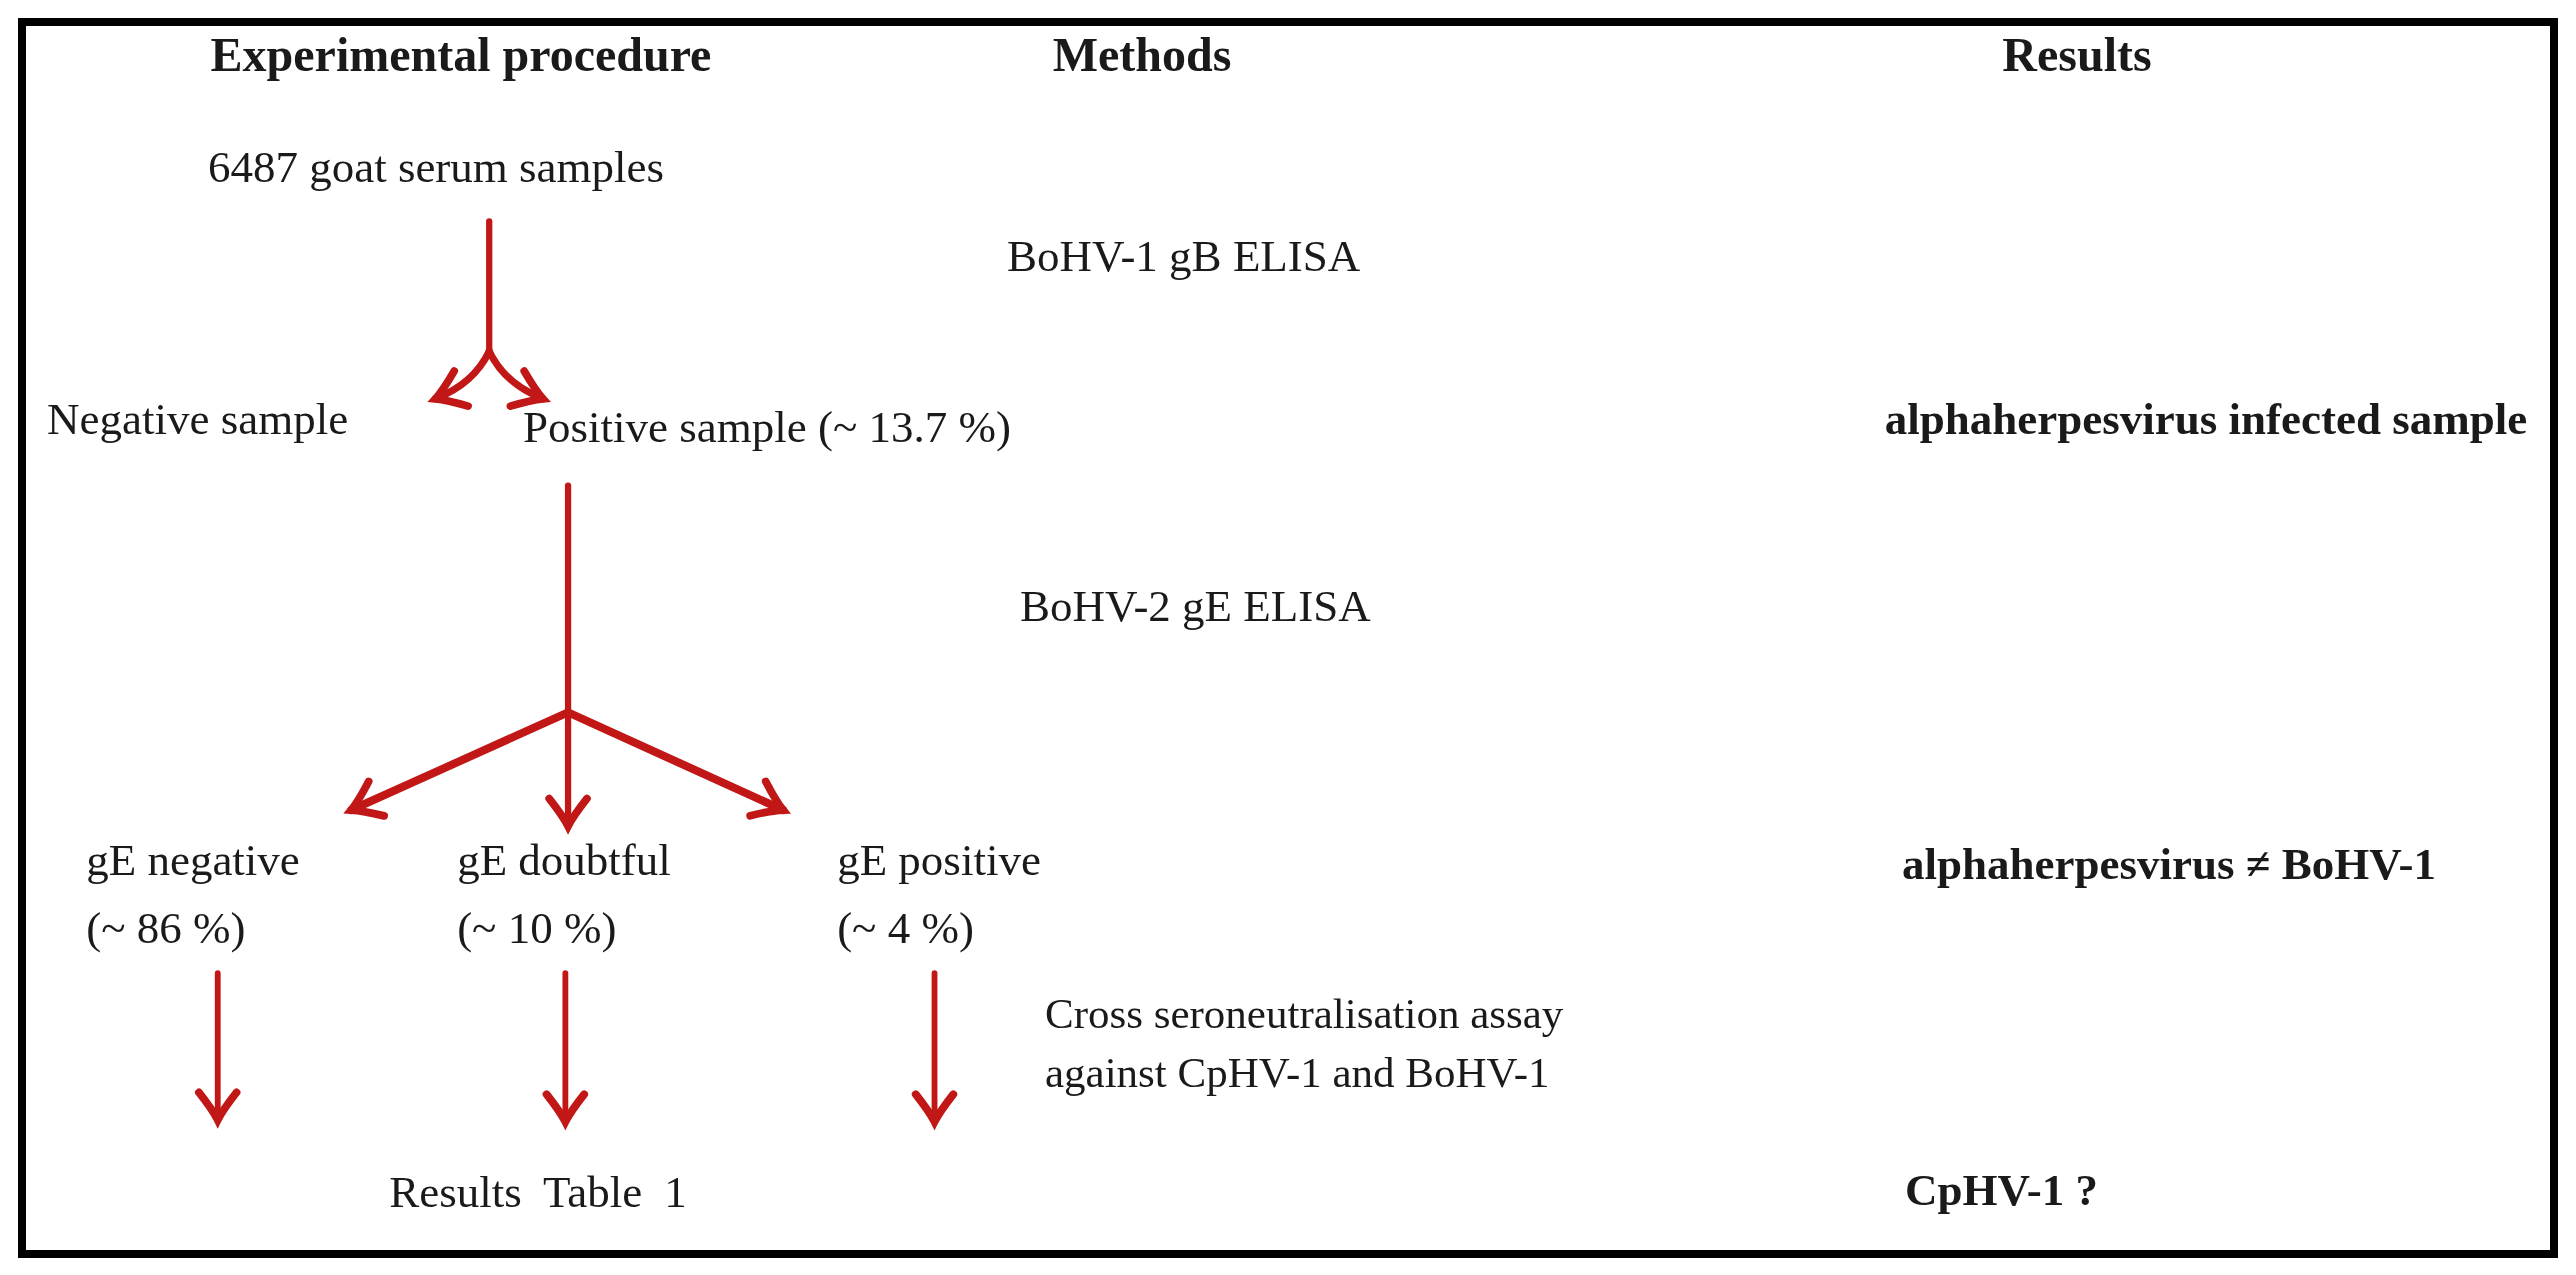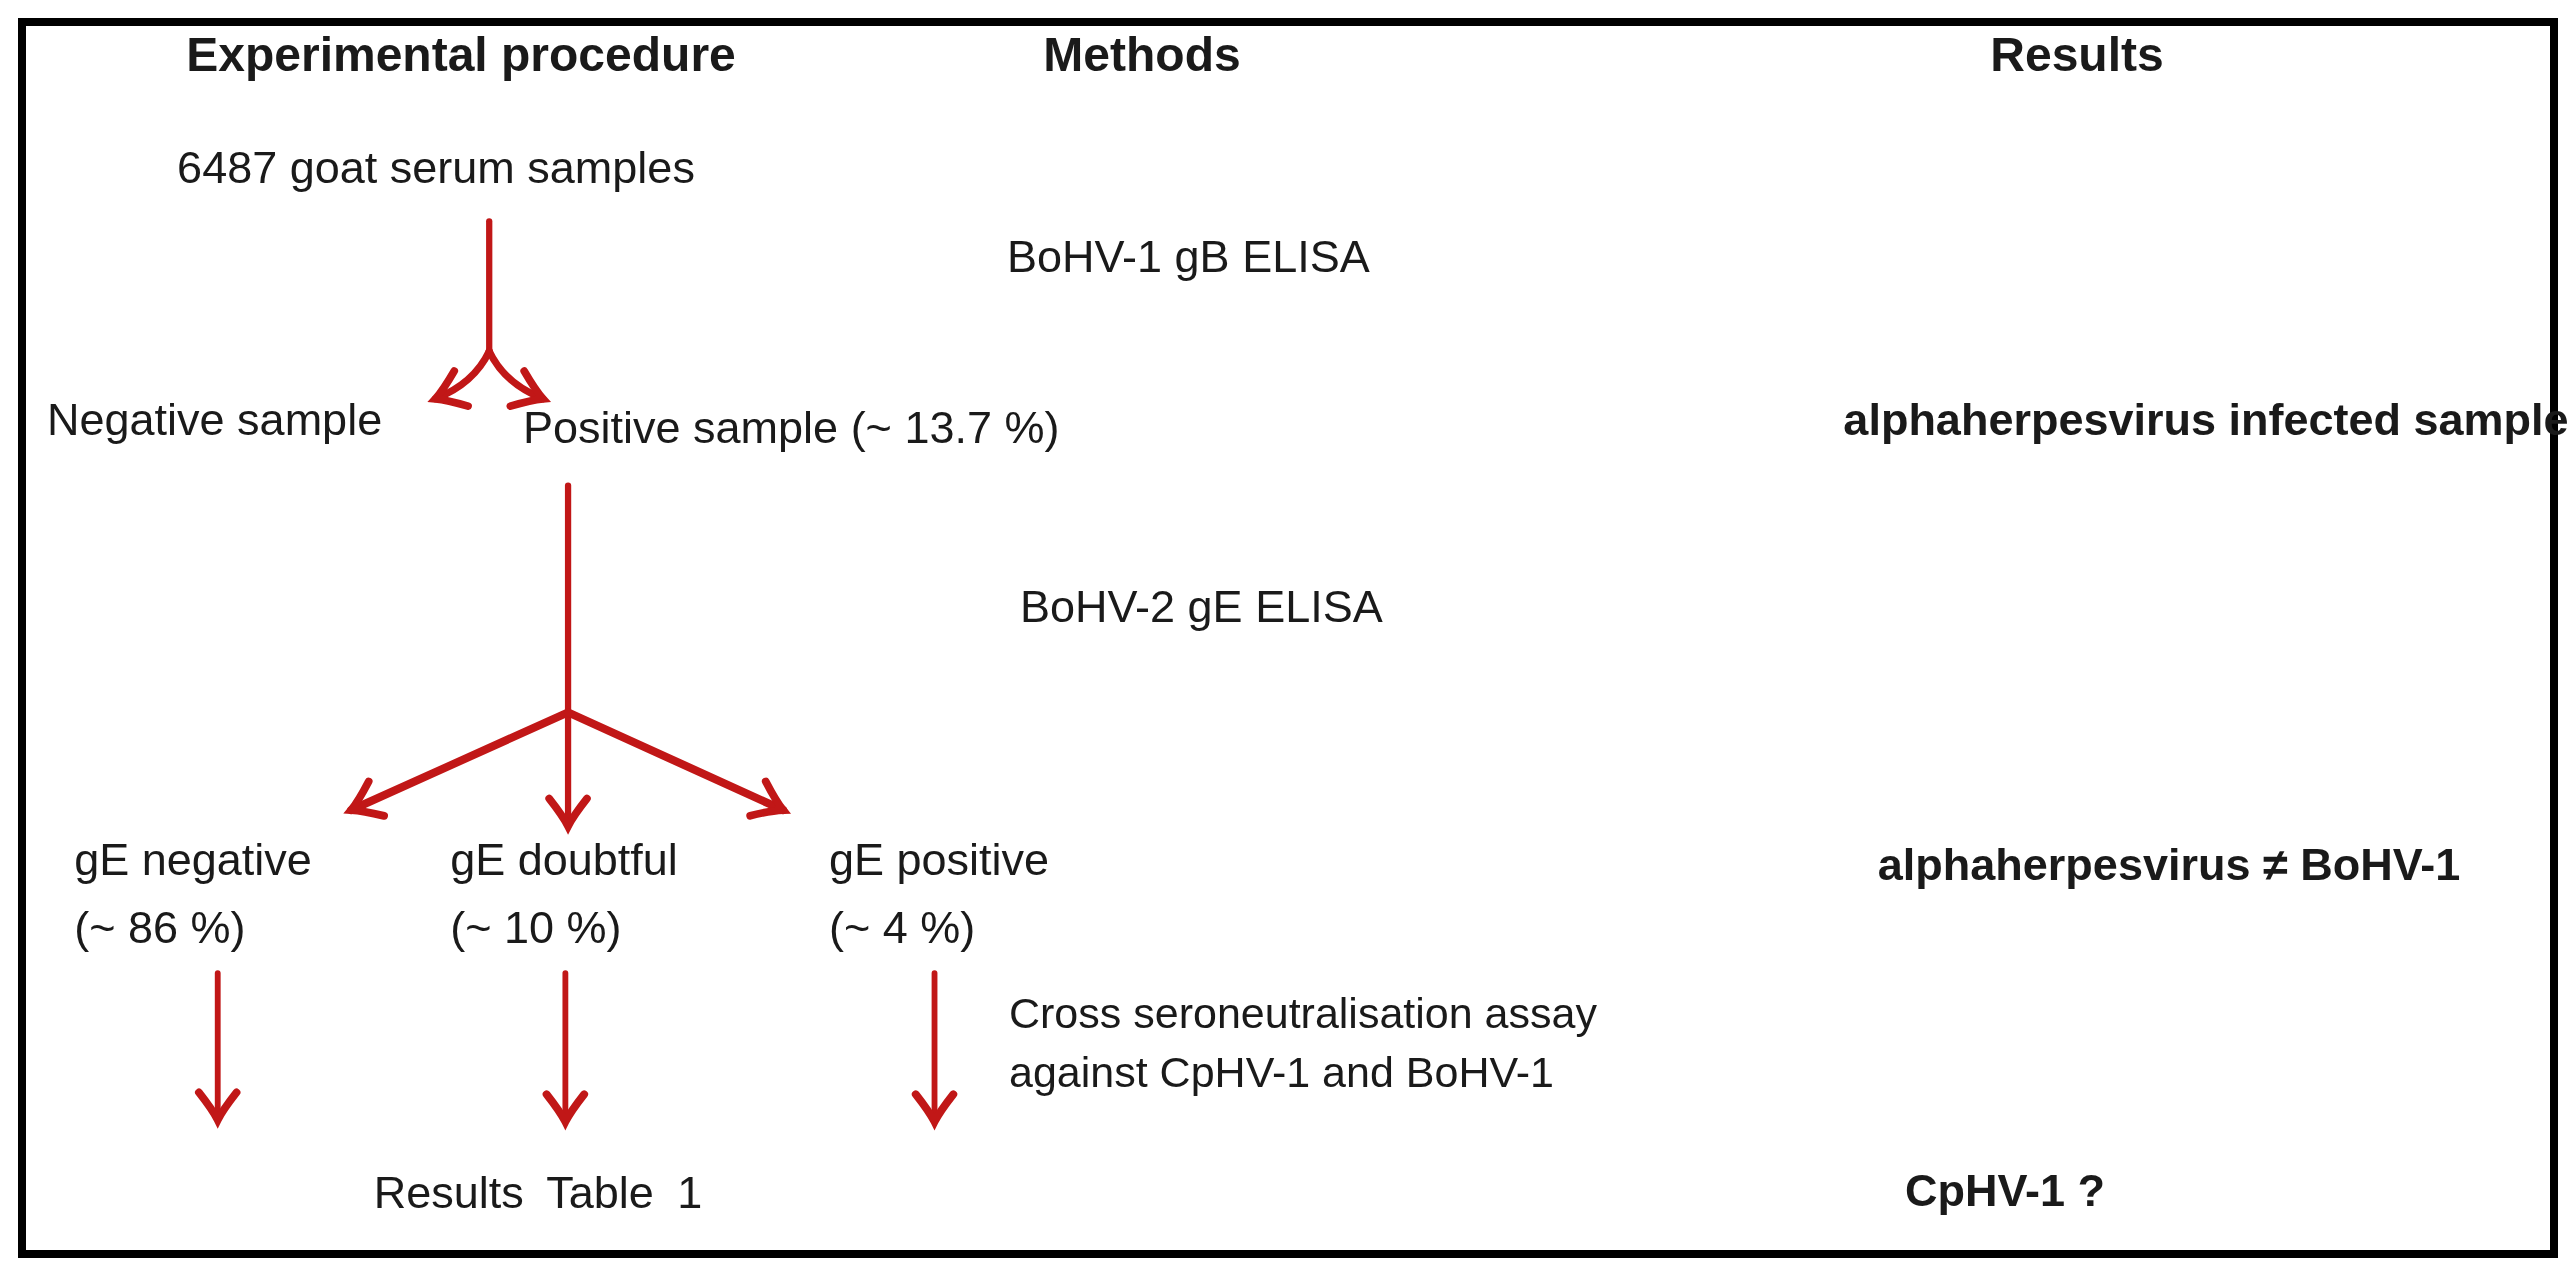--- a/index.html
+++ b/index.html
@@ -5,21 +5,21 @@
   :root{
     --text-color:#1a1a1a;
     --arrow-color:#c11717;
     --border-color:#000000;
   }
   html,body{margin:0;padding:0;background:#ffffff;}
   #canvas{
     position:relative;
     width:2576px;height:1276px;
     background:#ffffff;
-    font-family:Liberation Sans, sans-serif;
+    font-family:Liberation Serif, serif;
     color:var(--text-color);
     overflow:hidden;
   }
   .frame{
     position:absolute;left:18px;top:18px;
     width:2524px;height:1224px;
     border:8px solid var(--border-color);
     background:#ffffff;
   }
   .txt{
@@ -32,21 +32,21 @@
   .hdr{font-size:48px;font-weight:bold;}
   .bold{font-weight:bold;margin-left:45px;}
   .ctr{transform:translateX(-50%);}
   .stack{
     position:absolute;
     transform:translateX(-50%);
     font-size:45px;
     line-height:68px;
     white-space:nowrap;
   }
-  .twoline{line-height:59px;font-size:43px;}
+  .twoline{line-height:59px;font-size:43px;margin-left:36px;}
   .wordsp{word-spacing:10.8px;}
   #arrows{position:absolute;left:0;top:0;pointer-events:none;}
   .arrow{stroke:var(--arrow-color);fill:none;stroke-linecap:round;}
   .ah-path{stroke:var(--arrow-color);fill:none;stroke-linecap:round;}
 </style>
 </head>
 <body>
 
 <div id="canvas">
 

